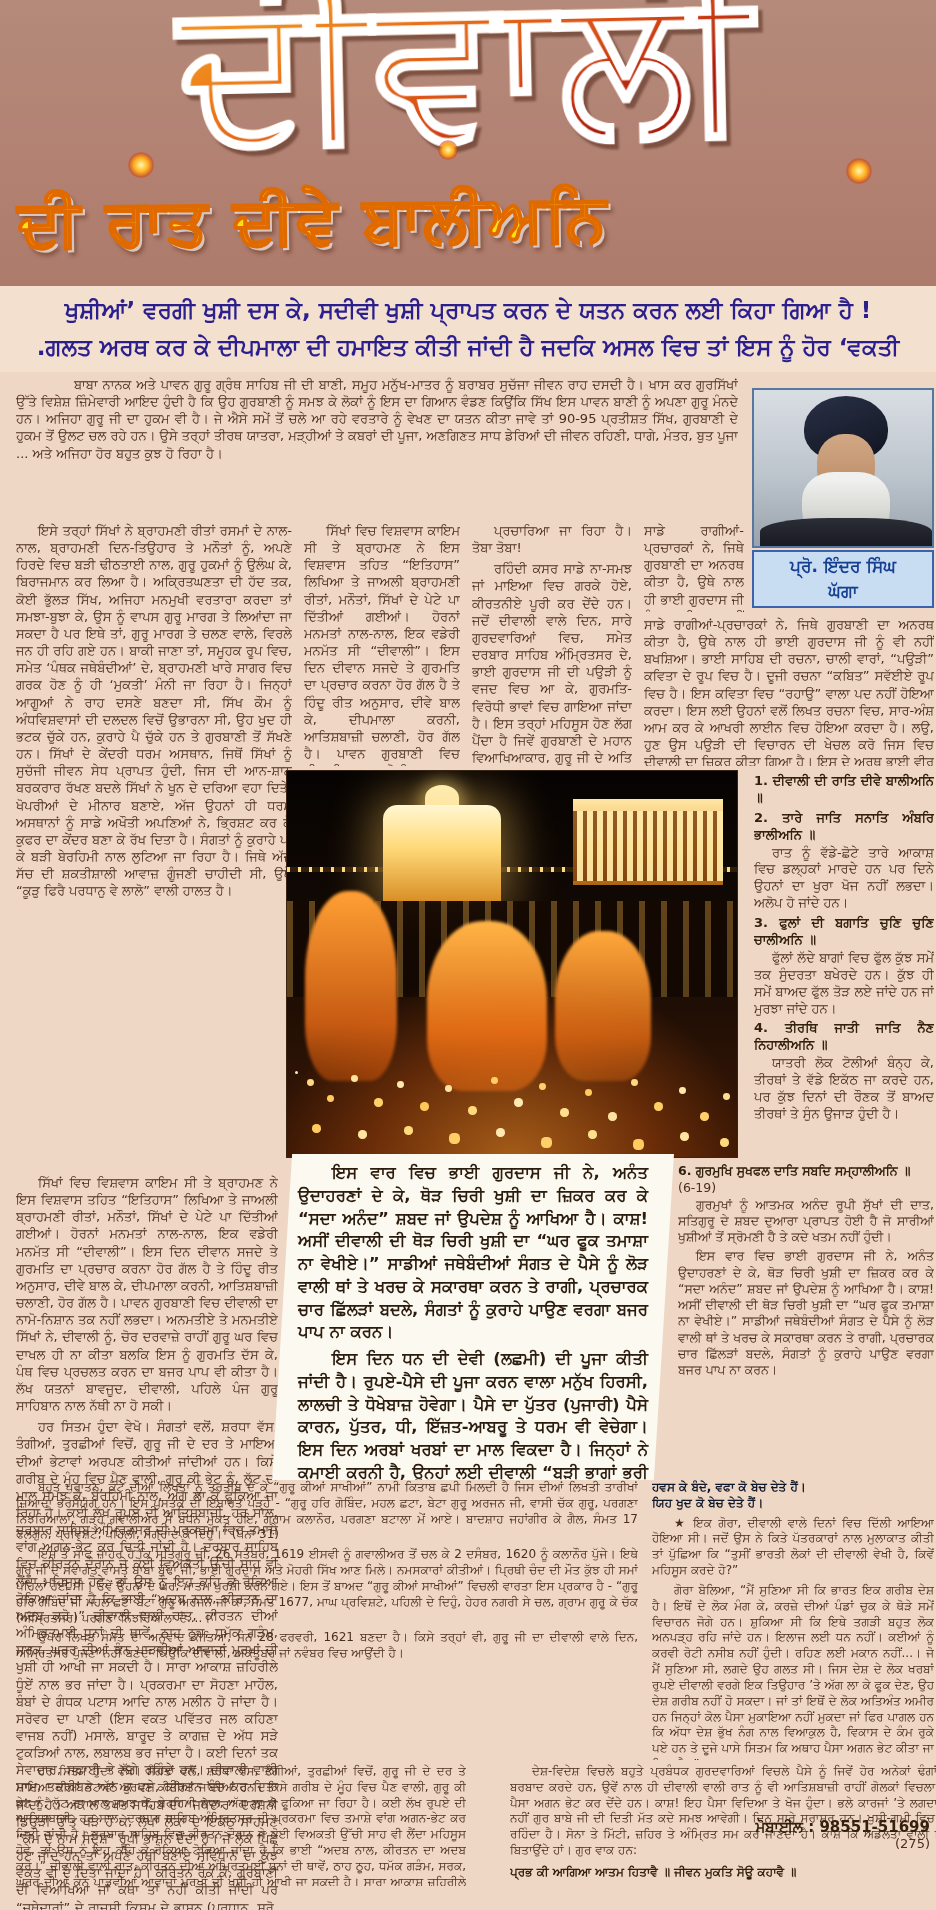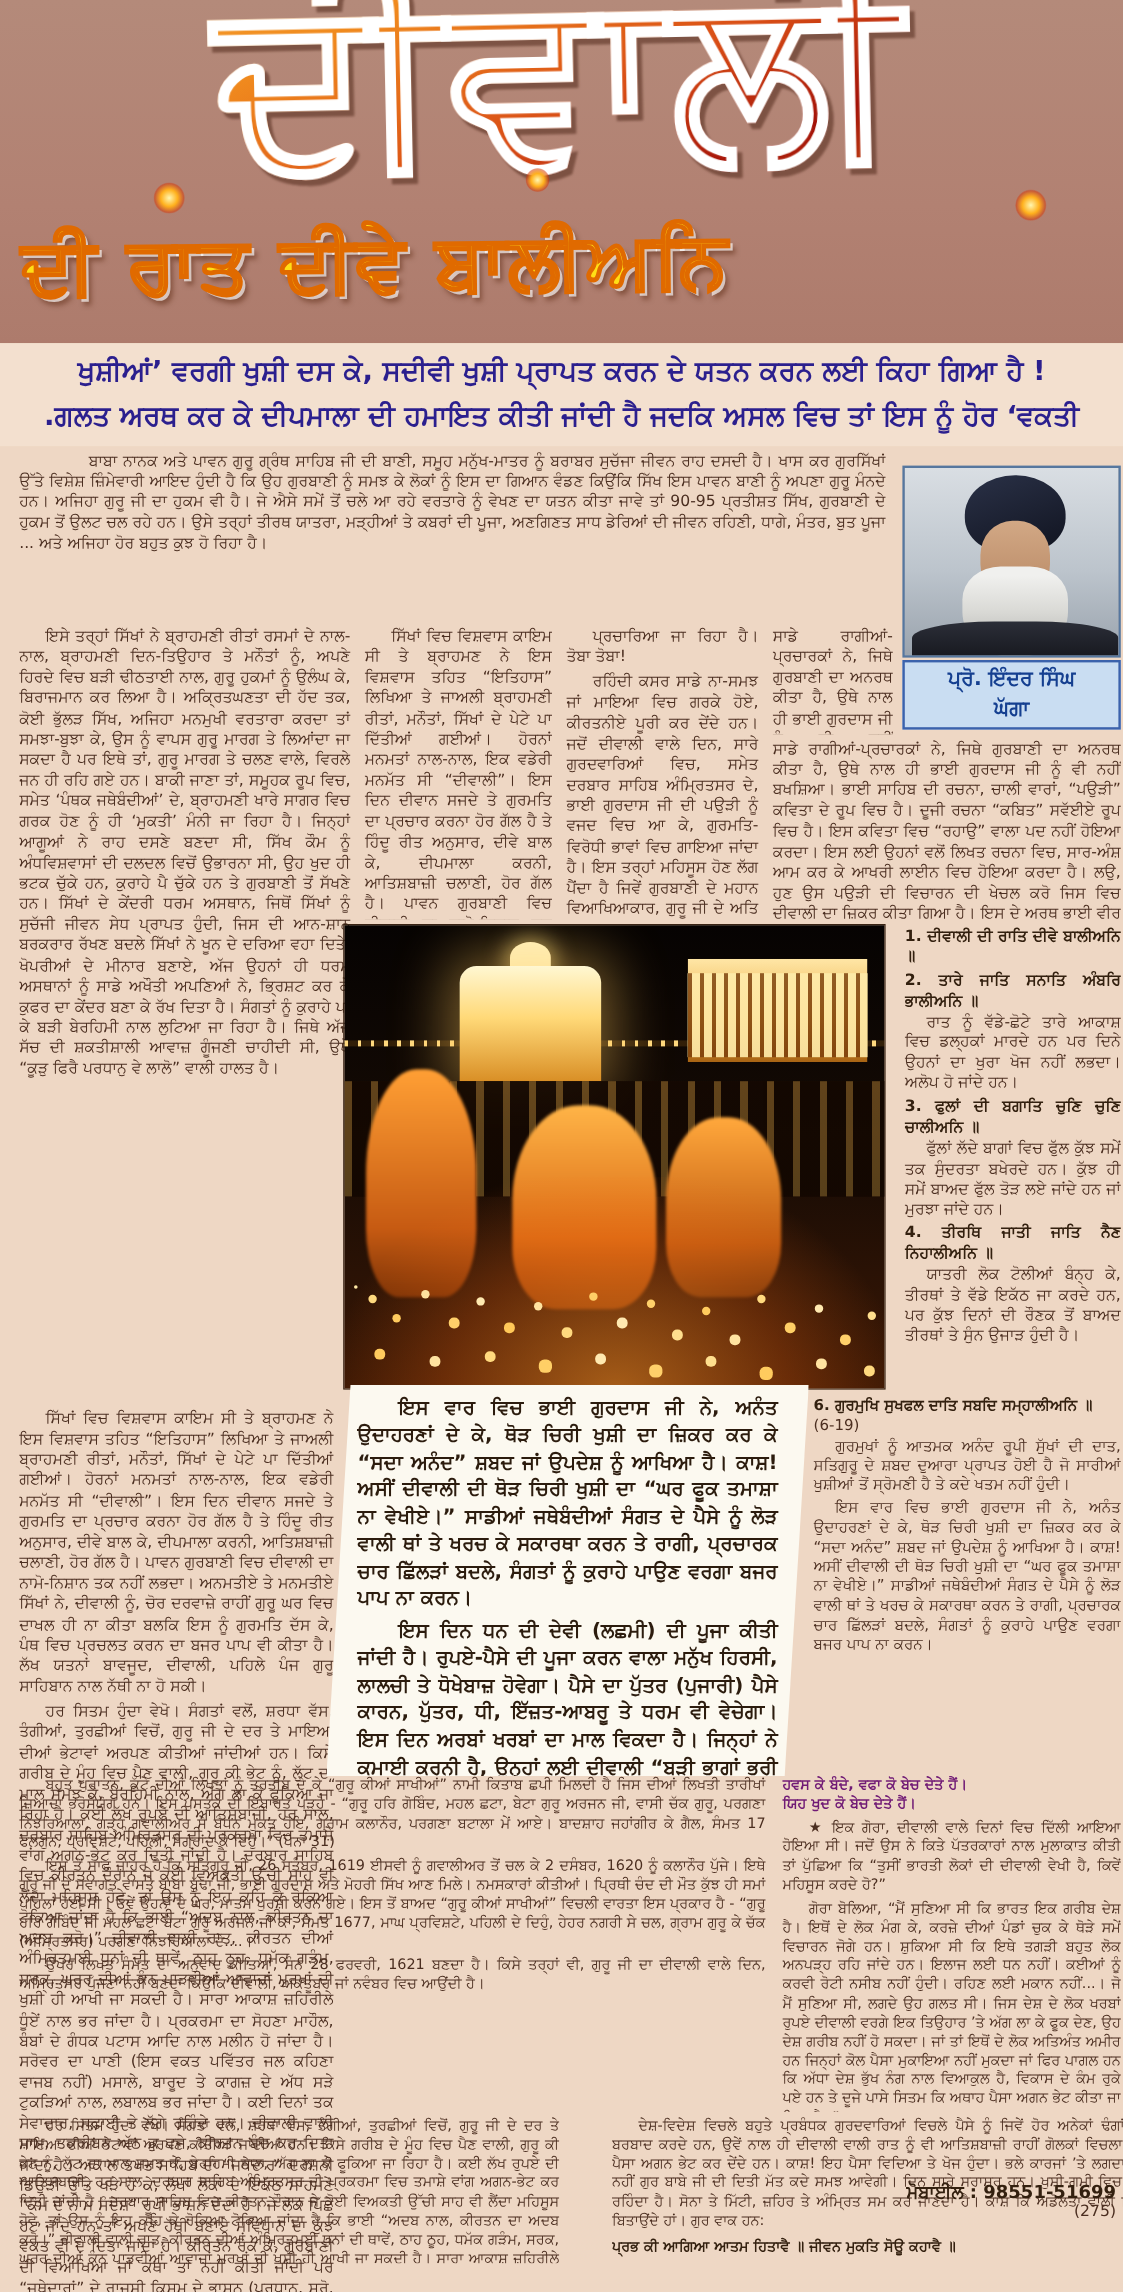--- a/index.html
+++ b/index.html
@@ -19,21 +19,21 @@
     -webkit-text-stroke:2px #e06a00;
     text-shadow:3px 3px 0 rgba(255,255,255,.65),5px 6px 4px rgba(90,40,15,.5);transform:rotate(-.6deg);}
 
   
   #standfirst{position:absolute;left:0;top:286px;width:936px;height:86px;background:#f3e0cf;color:#2b1f8e;font-weight:bold;font-size:23px;line-height:1.6;text-align:center;padding-top:6px;box-sizing:border-box;}
 
   
   #bodywrap{position:absolute;left:0;top:372px;width:936px;height:1538px;background:#eed7c4;color:#4b2e20;}
   .col{position:absolute;font-size:13px;line-height:1.32;text-align:justify;overflow:hidden;}
   .col p{margin:0 0 4px 0;text-indent:22px;}
-  .bld{font-weight:bold;color:#701a75;}
+  .bld{font-weight:bold;color:#0f172a;}
 
   
   #author-photo{position:absolute;left:752px;top:16px;width:182px;height:160px;border:2px solid #56779f;box-sizing:border-box;background:linear-gradient(180deg,#d9dee3 0%,#bcc4cc 55%,#9aa3ad 100%);overflow:hidden;}
   .turban{position:absolute;left:50px;top:6px;width:84px;height:66px;background:linear-gradient(160deg,#2a3147,#10131f);border-radius:50% 50% 46% 46%;}
   .face{position:absolute;left:63px;top:44px;width:58px;height:62px;background:linear-gradient(180deg,#d2a885,#b98a66);border-radius:46% 46% 42% 42%;}
   .beard{position:absolute;left:48px;top:82px;width:88px;height:76px;background:linear-gradient(180deg,#f0f0ee 10%,#d9d9d5 50%,#adadab);border-radius:42% 42% 58% 58%;}
   .shoulders{position:absolute;left:6px;top:128px;width:172px;height:34px;background:linear-gradient(180deg,#2b2e38,#15161c);border-radius:40% 40% 0 0;}
   #author-caption{position:absolute;left:752px;top:178px;width:182px;height:58px;background:#c9ddf2;border:2px solid #3b62ac;box-sizing:border-box;color:#153f90;font-weight:bold;font-size:17px;text-align:center;line-height:1.45;padding-top:2px;}
 
   

